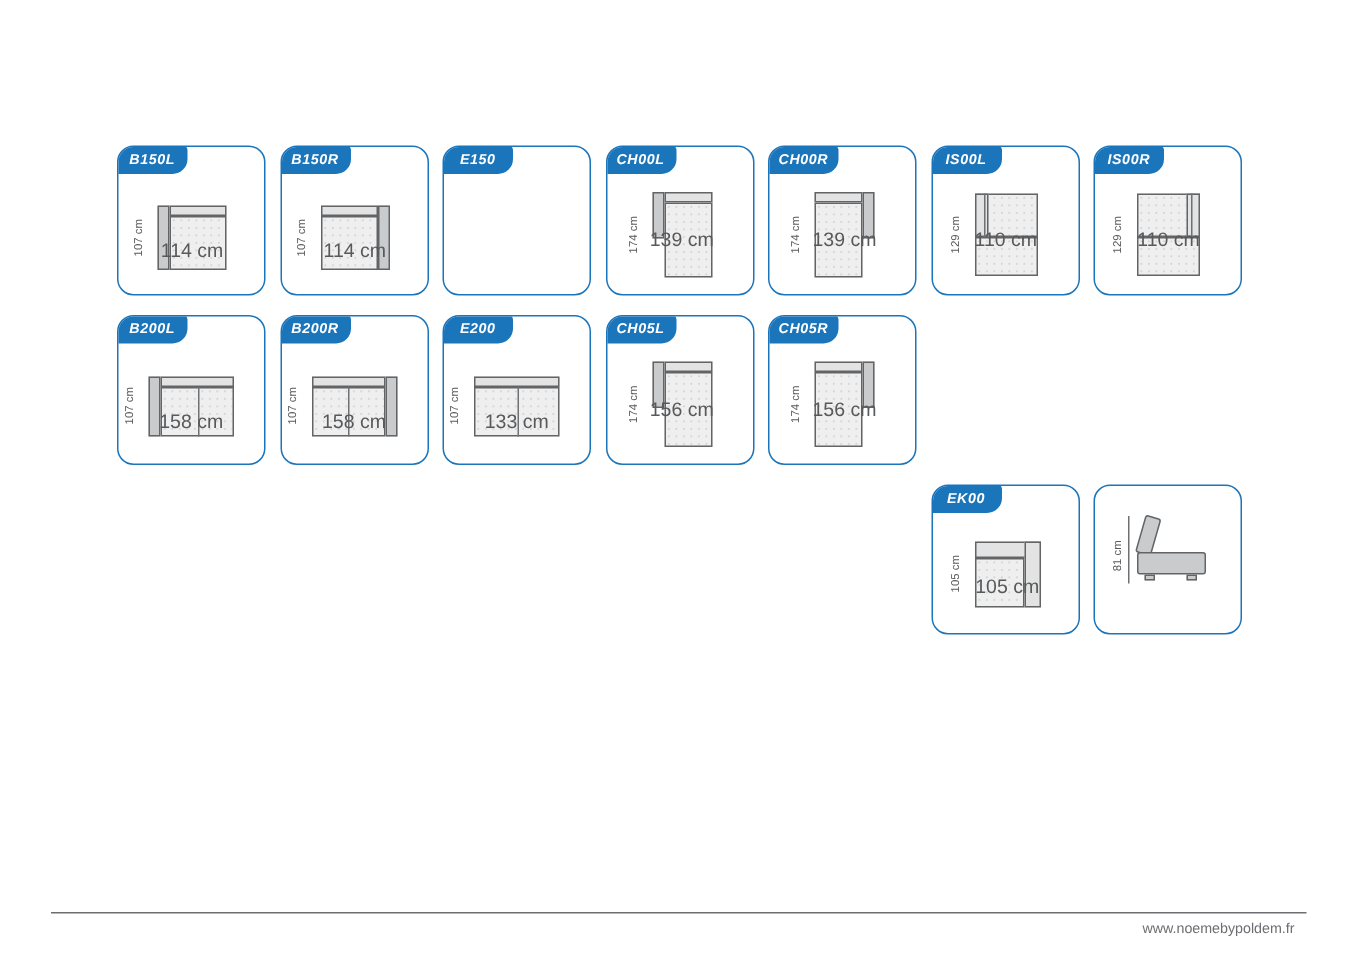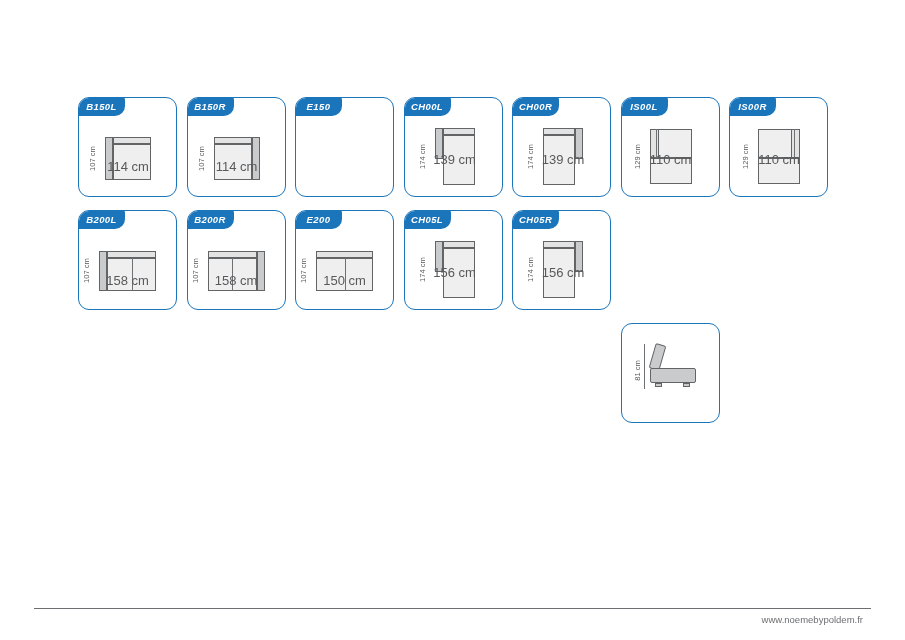--- a/index.html
+++ b/index.html
@@ -231,21 +231,21 @@
           <div class="card">
             <div class="tab">
               <span>E200</span>
             </div>
             <div class="draw">
               <div class="fig" style="left: 20px; top: 21px; width: 57px; height: 40px;">
                 <div class="back" style="left: 0px; top: 0px; width: 57px; height: 7px;"></div>
                 <div class="seat" style="left: 0px; top: 7px; width: 57px; height: 33px;"></div>
                 <div class="divider" style="left: 28.5px; top: 7px; width: 1.1px; height: 33px;"></div>
               </div>
-              <div class="dimw" style="left: 48.5px; top: 10px;">150 cm</div>
+              <div class="dimw" style="left: 48.5px; top: 10px;">133 cm</div>
               <div class="dimh" style="left: -7px; top: 36px; width: 28px; text-align: center;">107 cm</div>
             </div>
           </div>
         </div>
         <div class="slot">
           <div class="card">
             <div class="tab">
               <span>CH05L</span>
             </div>
             <div class="draw">
@@ -275,20 +275,36 @@
             </div>
           </div>
         </div>
       </div>
       <div class="row">
         <div class="slot empty"></div>
         <div class="slot empty"></div>
         <div class="slot empty"></div>
         <div class="slot empty"></div>
         <div class="slot empty"></div>
+        <div class="slot">
+          <div class="card">
+            <div class="tab">
+              <span>EK00</span>
+            </div>
+            <div class="draw">
+              <div class="fig" style="left: 28px; top: 18px; width: 44px; height: 44px;">
+                <div class="back" style="left: 0px; top: 0px; width: 44px; height: 11px;"></div>
+                <div class="back" style="left: 33px; top: 0px; width: 11px; height: 44px;"></div>
+                <div class="seat" style="left: 0px; top: 11px; width: 33px; height: 33px;"></div>
+              </div>
+              <div class="dimw" style="left: 50px; top: 7px;">105 cm</div>
+              <div class="dimh" style="left: 1px; top: 35px; width: 28px; text-align: center;">105 cm</div>
+            </div>
+          </div>
+        </div>
         <div class="slot">
           <div class="card">
             <div class="draw" style="top: 6px;">
               <div class="fig" style="left: 28px; top: 24px; width: 46px; height: 33px;">
                 <div class="arm" style="left: 2px; top: -10px; width: 11px; height: 26px; transform: rotate(16deg); border-radius: 2px;"></div>
                 <div class="arm" style="left: 0px; top: 14px; width: 46px; height: 15px; border-radius: 2px;"></div>
                 <div class="arm" style="left: 5px; top: 29px; width: 7px; height: 4px;"></div>
                 <div class="arm" style="left: 33px; top: 29px; width: 7px; height: 4px;"></div>
               </div>
               <div class="dimh" style="left: 1px; top: 35.5px; width: 28px; text-align: center;">81 cm</div>

